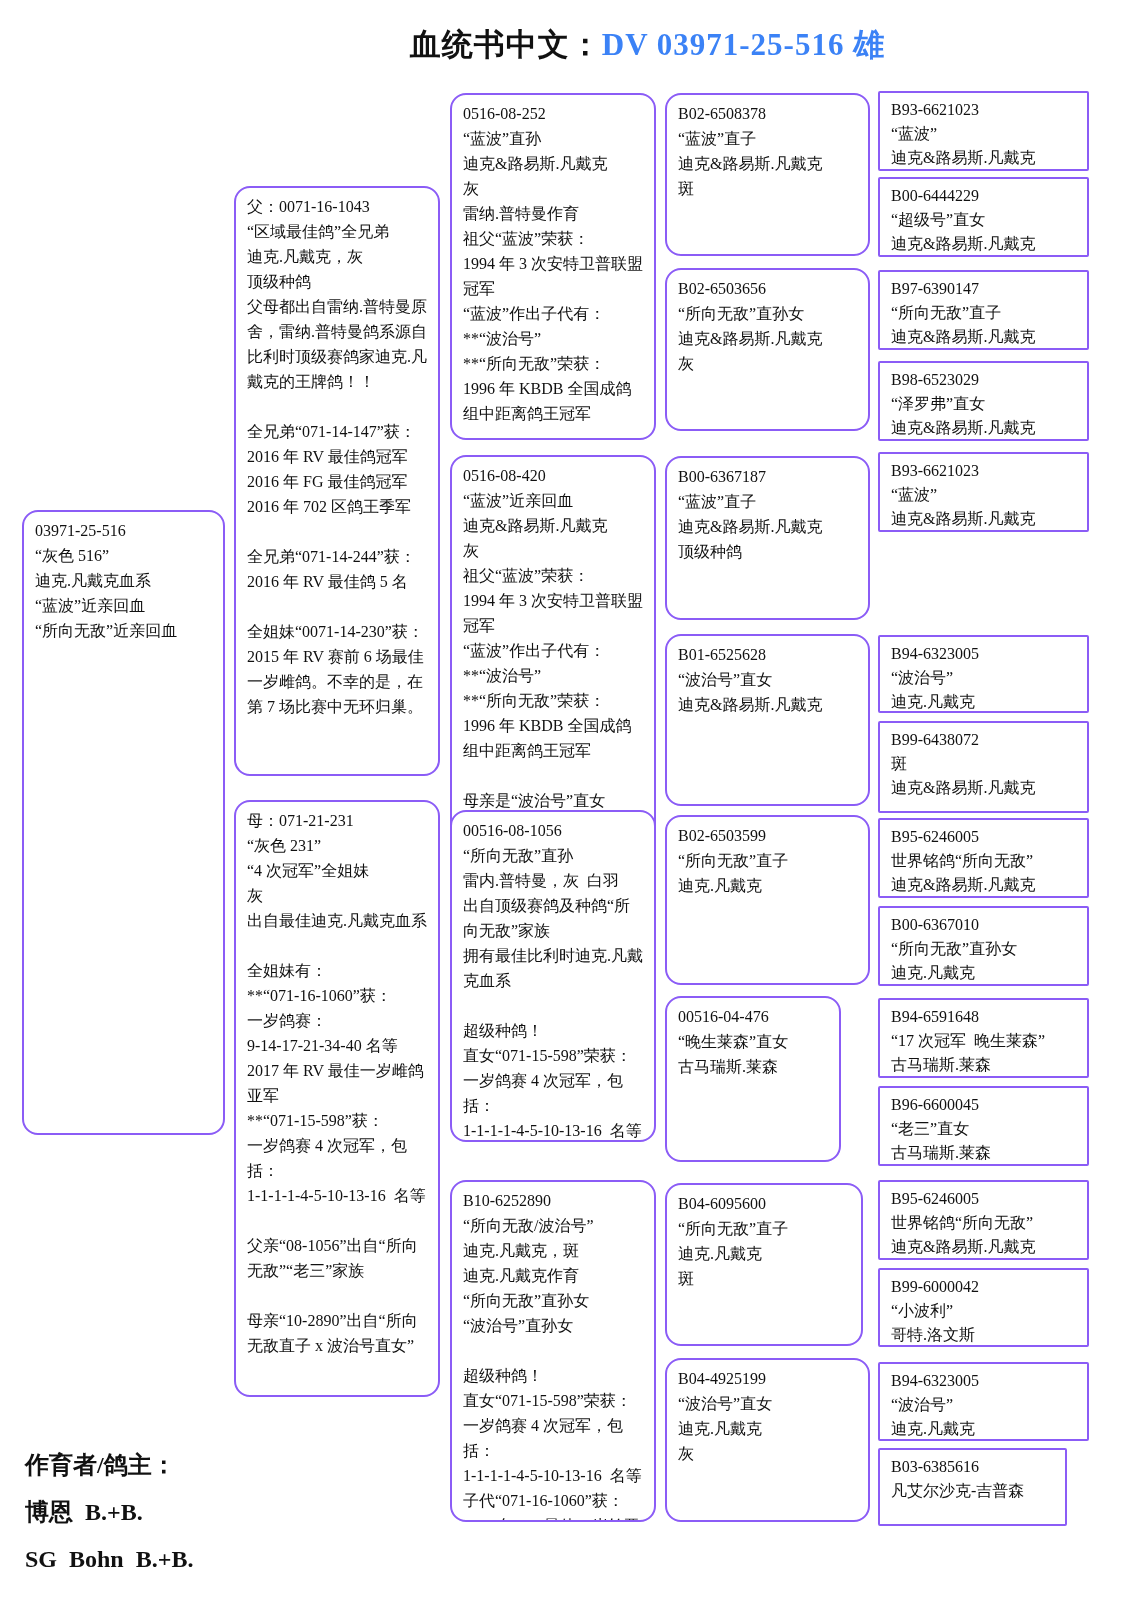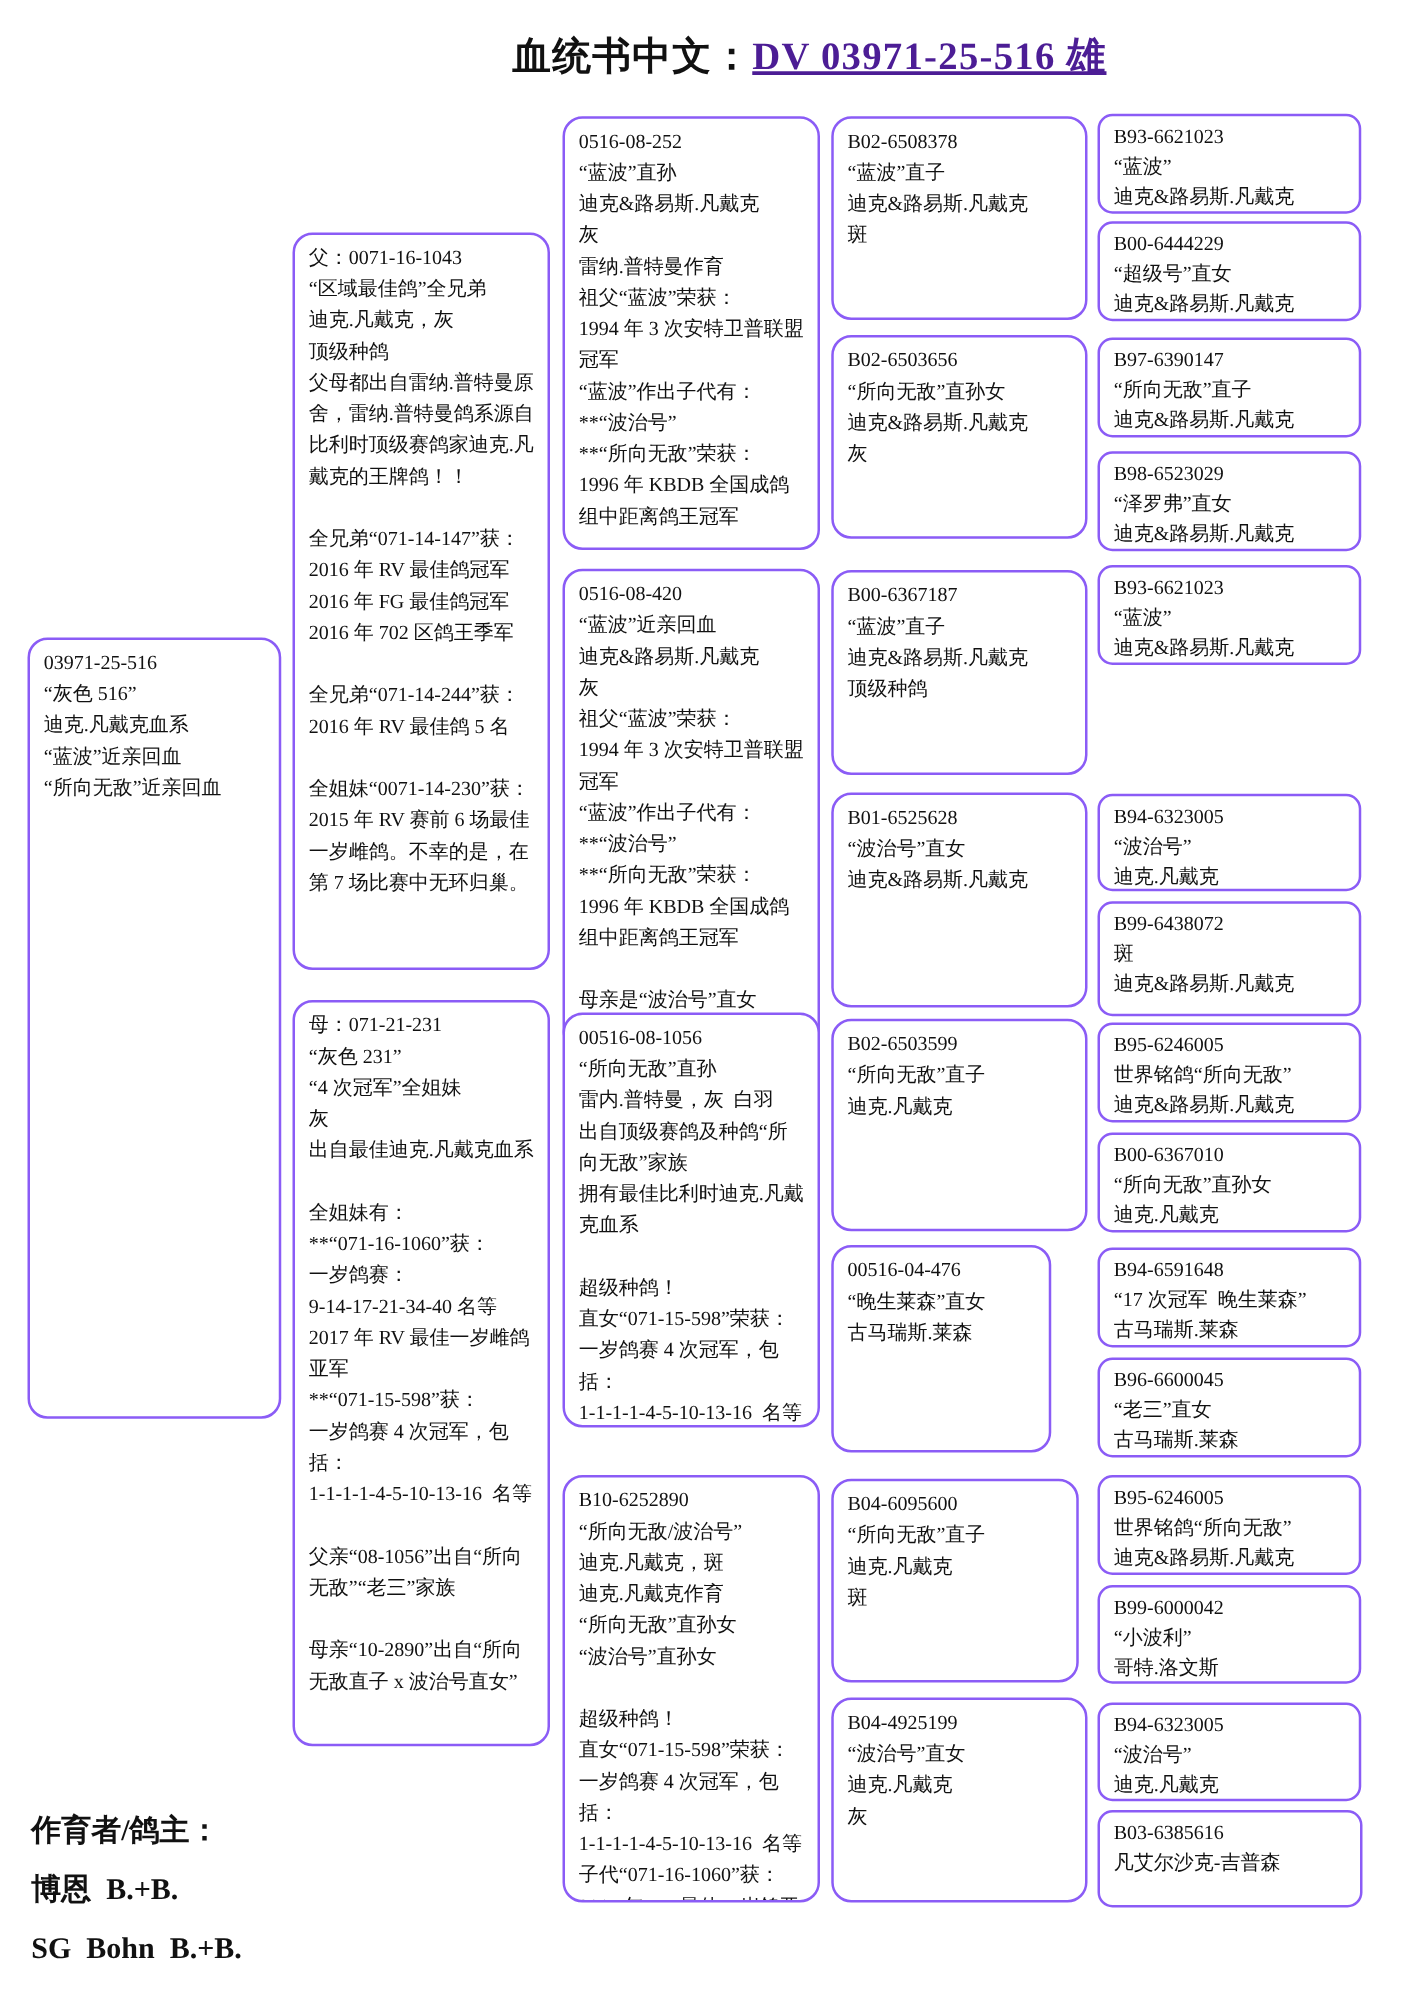--- a/index.html
+++ b/index.html
@@ -17,38 +17,38 @@
     top: 24px;
     left: 0;
     width: 100%;
     text-align: center;
     transform: translateX(82px);
     font-size: 31px;
     font-weight: bold;
     letter-spacing: 1px;
     white-space: nowrap;
   }
-  .title .red { color: #4c1d95; text-decoration: underline; }
+  .title .red { color: #3b82f6; }
   .box {
     position: absolute;
     box-sizing: border-box;
     border: 2px solid #8b5cf6;
     border-radius: 16px;
     background: #ffffff;
     padding: 6px 9px 4px 11px;
     font-size: 16px;
     line-height: 25px;
     white-space: pre-wrap;
     word-break: break-word;
     overflow: hidden;
   }
   .box.small {
     line-height: 24px;
     padding-top: 5px;
-    border-radius: 12px;
+    border-radius: 2px;
   }
   .breeder {
     position: absolute;
     left: 25px;
     top: 1442px;
     font-size: 24px;
     font-weight: bold;
     line-height: 47px;
     white-space: pre-wrap;
   }
@@ -215,20 +215,20 @@
 古马瑞斯.莱森</div>
   <div class="box small" style="left:878px; top:1180px; width:211px; height:80px;">B95-6246005
 世界铭鸽“所向无敌”
 迪克&amp;路易斯.凡戴克</div>
   <div class="box small" style="left:878px; top:1268px; width:211px; height:79px;">B99-6000042
 “小波利”
 哥特.洛文斯</div>
   <div class="box small" style="left:878px; top:1362px; width:211px; height:79px;">B94-6323005
 “波治号”
 迪克.凡戴克</div>
-  <div class="box small" style="left:878px; top:1448px; width:212px; height:78px;">B03-6385616
+  <div class="box small" style="left:878px; top:1448px; width:189px; height:78px;">B03-6385616
 凡艾尔沙克-吉普森</div>
 
   <div class="breeder">作育者/鸽主：
 博恩  B.+B.
 SG  Bohn  B.+B.</div>
 
 </div>
 
 </body></html>

